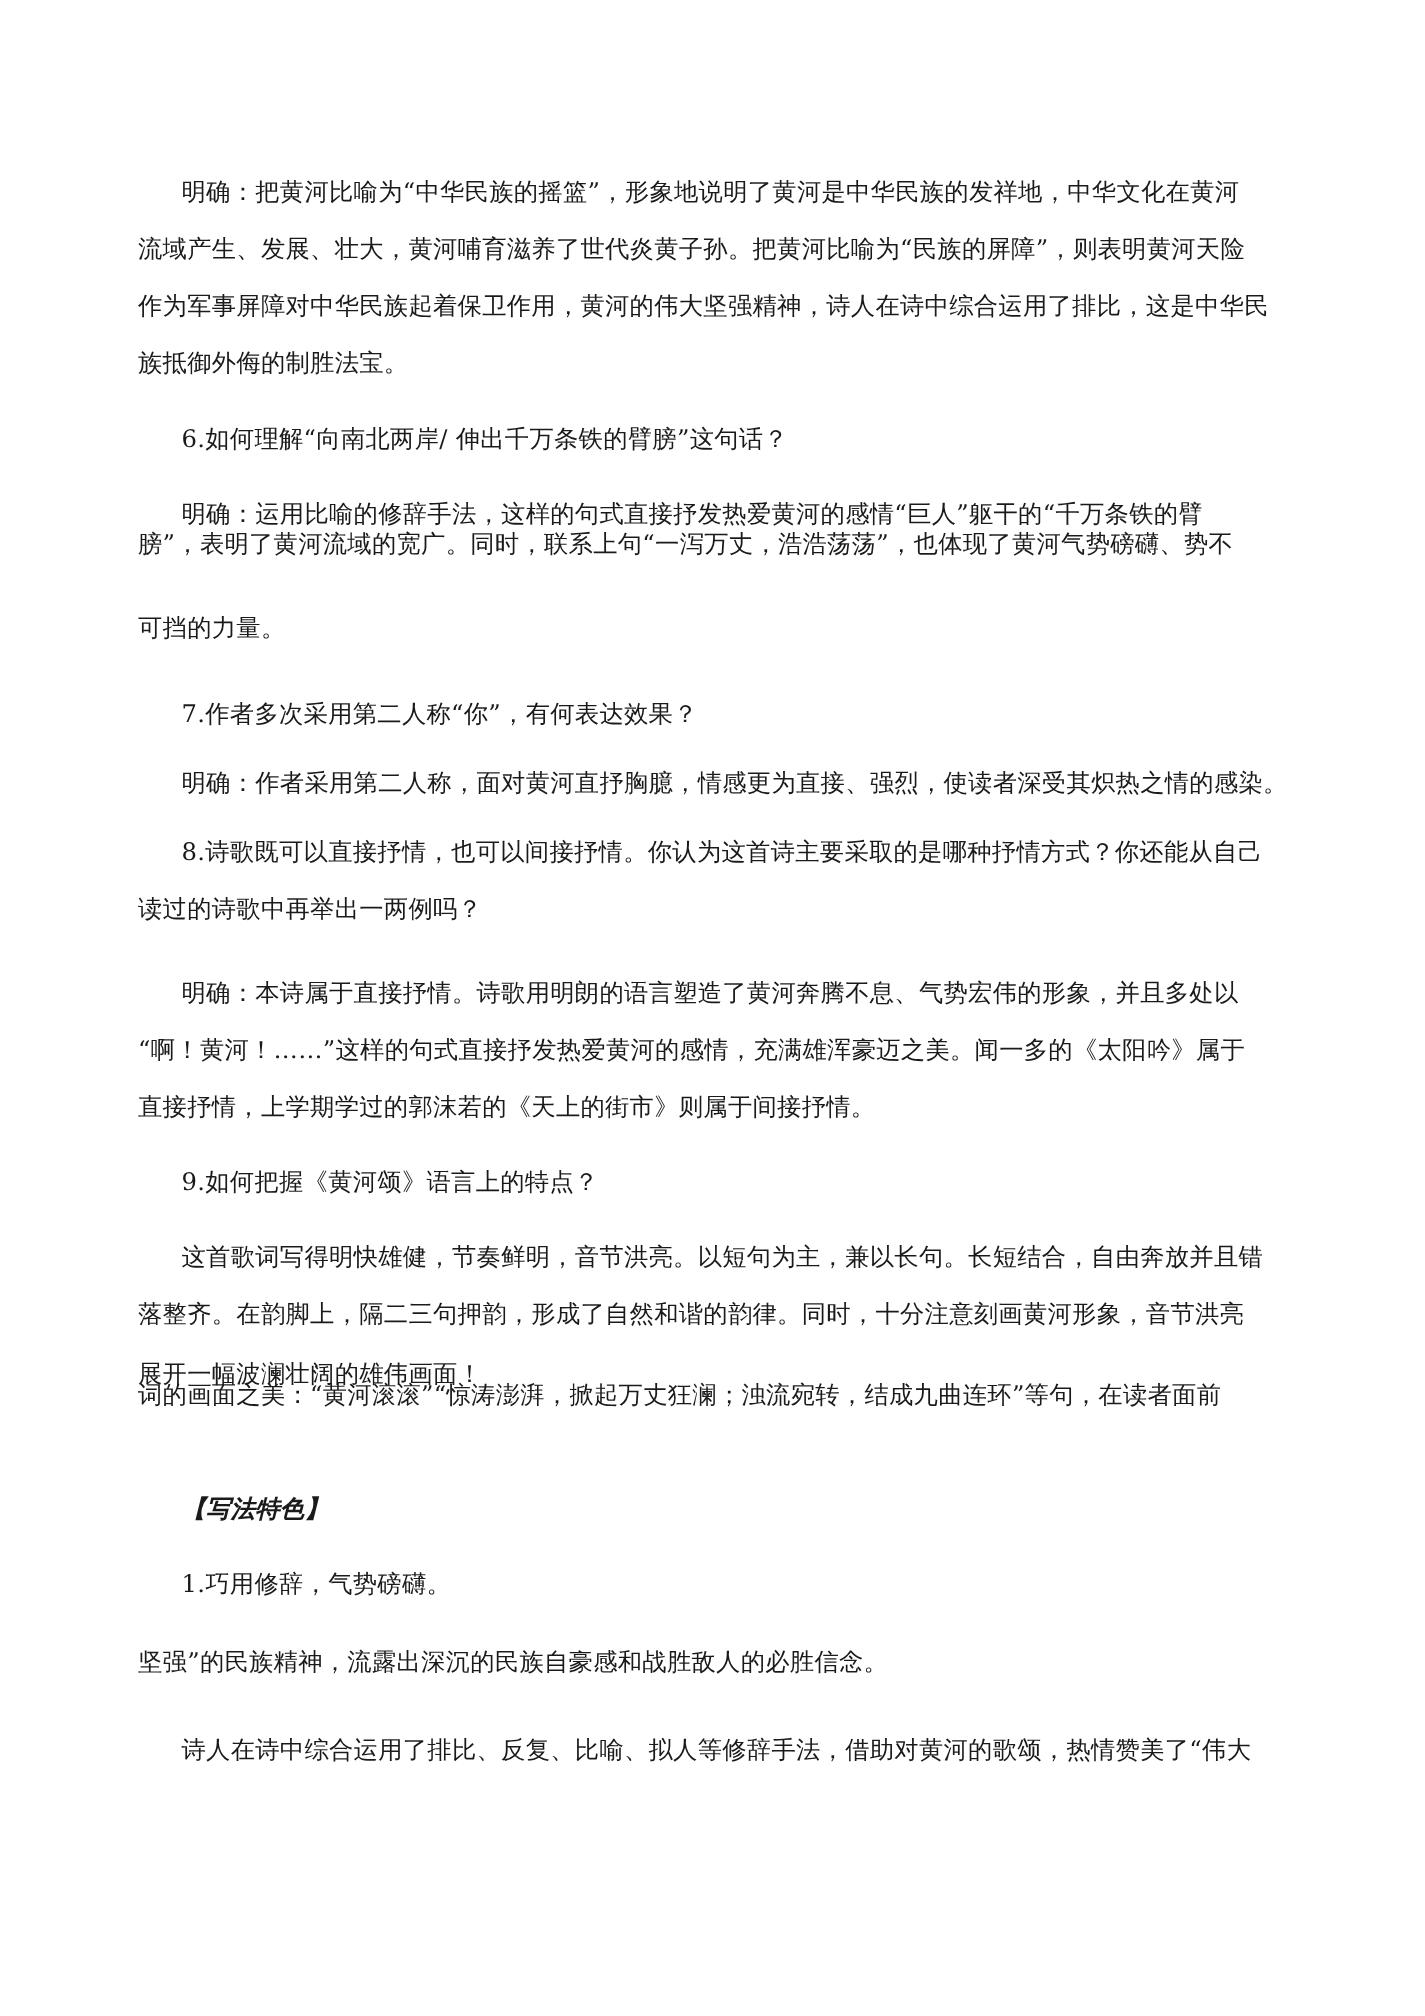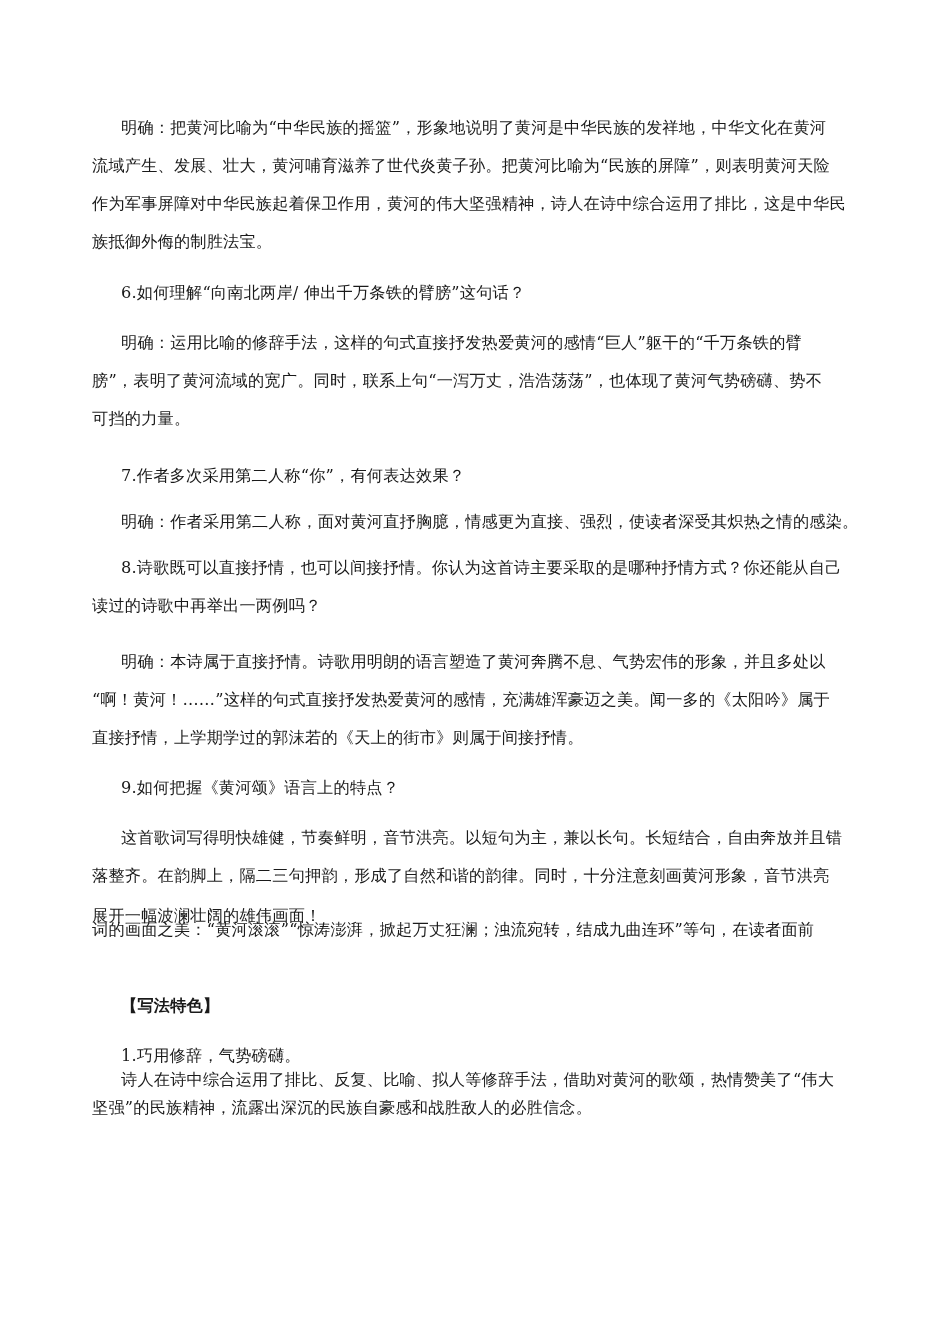--- a/index.html
+++ b/index.html
@@ -26,41 +26,42 @@
       left: 0;
       white-space: nowrap;
       font-size: 16.2px;
       line-height: 20px;
       letter-spacing: 0.2px;
     }
     .indent { left: 29px; }
     .heading {
       font-weight: bold;
       font-family: "DejaVu Sans", "Liberation Sans", sans-serif;
+      font-style: italic;
     }
   </style>
 </head>
 <body>
 
 <div class="page">
 
   <div>
     <div class="line indent" style="top:118px">明确：把黄河比喻为“中华民族的摇篮”，形象地说明了黄河是中华民族的发祥地，中华文化在黄河</div>
     <div class="line" style="top:156px">流域产生、发展、壮大，黄河哺育滋养了世代炎黄子孙。把黄河比喻为“民族的屏障”，则表明黄河天险</div>
     <div class="line" style="top:194px">作为军事屏障对中华民族起着保卫作用，黄河的伟大坚强精神，诗人在诗中综合运用了排比，这是中华民</div>
     <div class="line" style="top:232px">族抵御外侮的制胜法宝。</div>
   </div>
 
   <div>
     <div class="line indent" style="top:283px">6.如何理解“向南北两岸/ 伸出千万条铁的臂膀”这句话？</div>
   </div>
 
   <div>
     <div class="line indent" style="top:333px">明确：运用比喻的修辞手法，这样的句式直接抒发热爱黄河的感情“巨人”躯干的“千万条铁的臂</div>
-    <div class="line" style="top:371px">膀”，表明了黄河流域的宽广。同时，联系上句“一泻万丈，浩浩荡荡”，也体现了黄河气势磅礴、势不</div>
+    <div class="line" style="top:353px">膀”，表明了黄河流域的宽广。同时，联系上句“一泻万丈，浩浩荡荡”，也体现了黄河气势磅礴、势不</div>
     <div class="line" style="top:409px">可挡的力量。</div>
   </div>
 
   <div>
     <div class="line indent" style="top:466px">7.作者多次采用第二人称“你”，有何表达效果？</div>
   </div>
 
   <div>
     <div class="line indent" style="top:512px">明确：作者采用第二人称，面对黄河直抒胸臆，情感更为直接、强烈，使读者深受其炽热之情的感染。</div>
   </div>
@@ -89,17 +90,17 @@
 
   <div>
     <div class="line indent heading" style="top:996px">【写法特色】</div>
   </div>
 
   <div>
     <div class="line indent" style="top:1046px">1.巧用修辞，气势磅礴。</div>
   </div>
 
   <div>
-    <div class="line indent" style="top:1070px">诗人在诗中综合运用了排比、反复、比喻、拟人等修辞手法，借助对黄河的歌颂，热情赞美了“伟大</div>
+    <div class="line indent" style="top:1157px">诗人在诗中综合运用了排比、反复、比喻、拟人等修辞手法，借助对黄河的歌颂，热情赞美了“伟大</div>
     <div class="line" style="top:1098px">坚强”的民族精神，流露出深沉的民族自豪感和战胜敌人的必胜信念。</div>
   </div>
 
 </div>
 
 </body></html>

